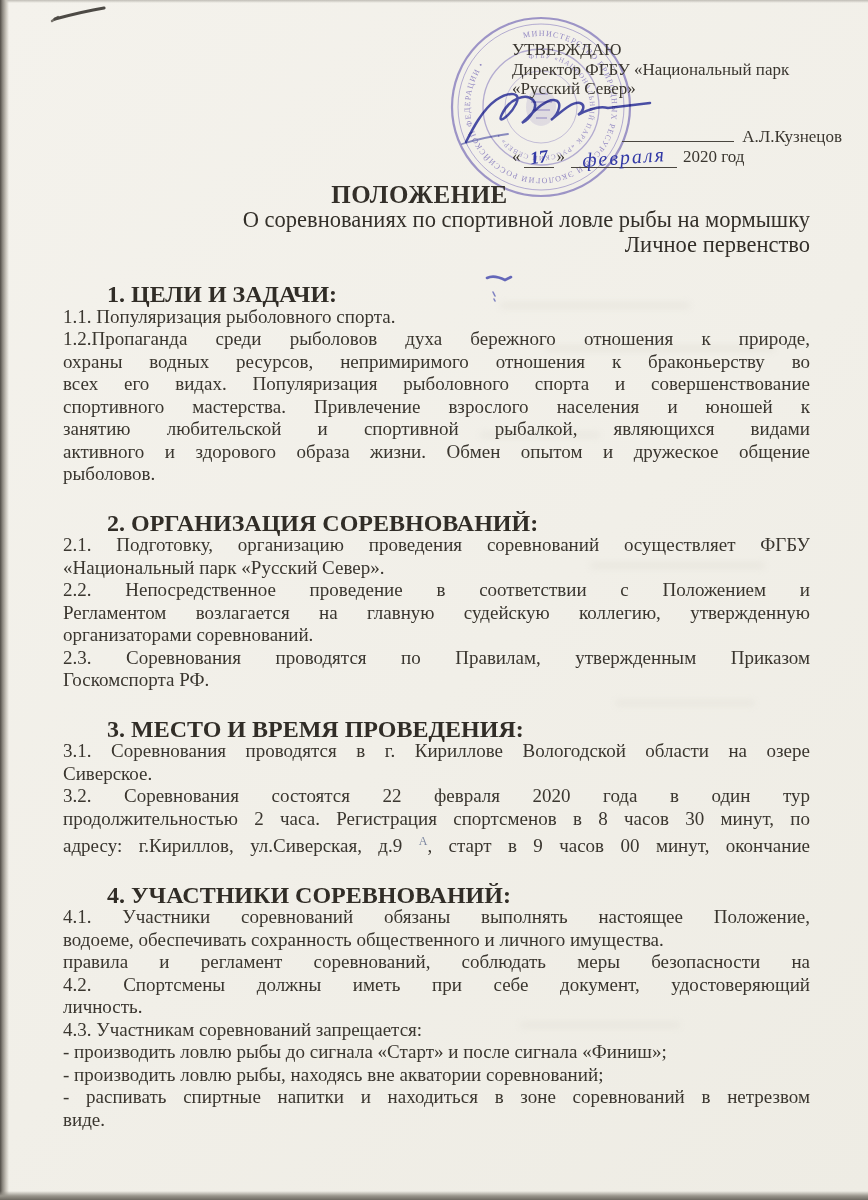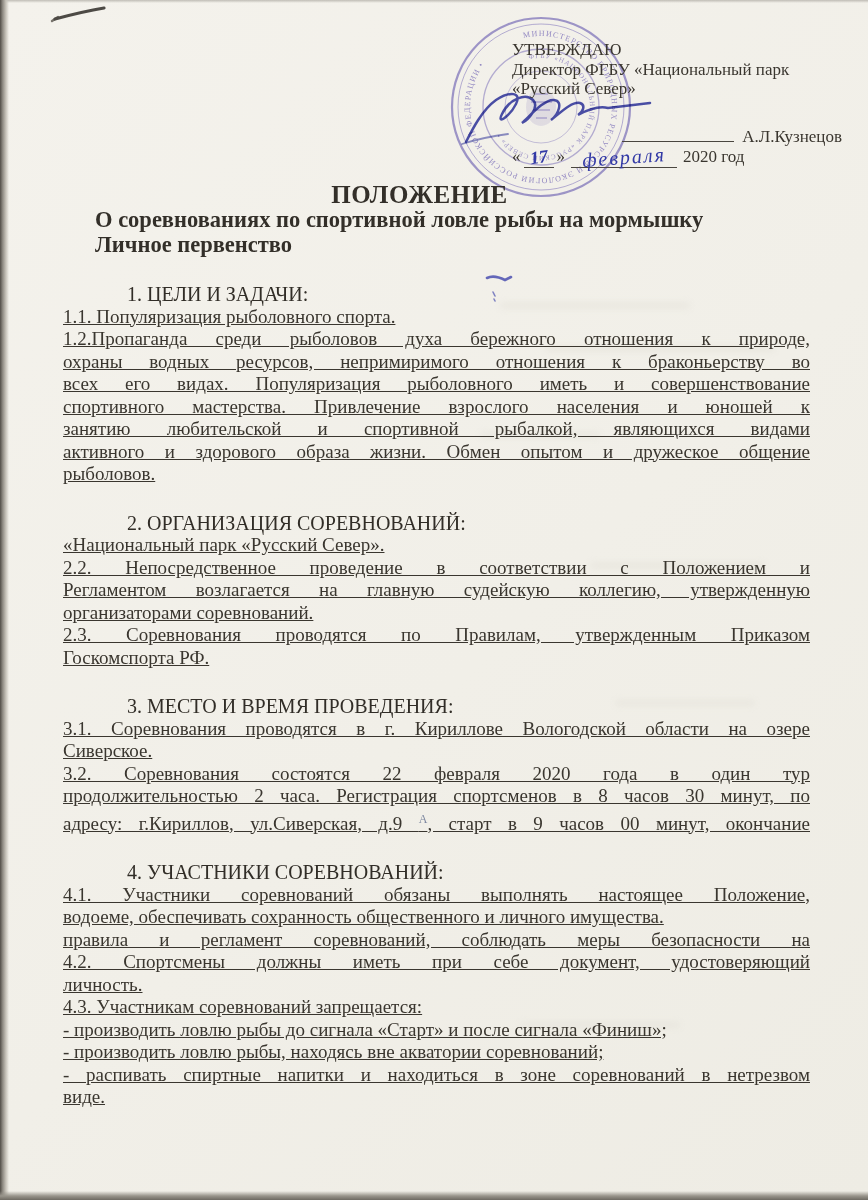--- a/index.html
+++ b/index.html
@@ -34,24 +34,24 @@
   .nu{width:112px;margin-right:8px;}
   .du{width:30px;margin:0 3px;}
   .mu{width:106px;margin:0 6px;}
   .hw{font-style:italic;font-weight:bold;color:#333aa6;display:inline-block;}
   .hw-day{font-size:18px;transform:rotate(-8deg) translateY(1px);}
   .hw-month{font-size:20px;font-weight:normal;letter-spacing:2px;transform:rotate(-4deg) translateY(2px);}
 
   
   .doc{position:absolute;left:63px;top:183px;width:747px;}
   .t-main{font-size:25px;line-height:24px;font-weight:bold;text-align:center;margin-right:34px;letter-spacing:.5px;color:#332f29;}
-  .t-sub{font-size:22.5px;line-height:25px;font-weight:bold;margin-left:32px;white-space:nowrap;color:#332f29;}
+  .t-sub{font-size:22.5px;line-height:25px;font-weight:normal;margin-left:32px;white-space:nowrap;color:#332f29;text-align:right;}
   .sec{margin-top:26px;}
-  .sec-h{font-size:20px;line-height:22.5px;font-weight:normal;margin-left:64px;white-space:nowrap;color:#312d27;}
-  .ln{font-size:19px;line-height:22.5px;white-space:nowrap;text-decoration:underline;}
+  .sec-h{font-size:24px;line-height:22.5px;font-weight:bold;margin-left:44px;white-space:nowrap;color:#312d27;}
+  .ln{font-size:19px;line-height:22.5px;white-space:nowrap;}
   .ln.j{text-align:justify;text-align-last:justify;}
   .sup-a{font-size:12px;vertical-align:7px;color:#7d87a0;letter-spacing:0;}
 </style>
 </head>
 <body>
 
 <div class="page">
 
   <div class="edge-top"></div>
   <div class="edge-left"></div>
@@ -119,29 +119,30 @@
   <div class="doc">
     <div class="t-main">ПОЛОЖЕНИЕ</div>
     <div class="t-sub">О соревнованиях по спортивной ловле рыбы на мормышку</div>
     <div class="t-sub">Личное первенство</div>
 
     <div class="sec">
       <div class="sec-h">1. ЦЕЛИ И ЗАДАЧИ:</div>
       <div class="ln">1.1. Популяризация рыболовного спорта.</div>
       <div class="ln j">1.2.Пропаганда среди рыболовов духа бережного отношения к природе,</div>
       <div class="ln j">охраны водных ресурсов, непримиримого отношения к браконьерству во</div>
-      <div class="ln j">всех его видах. Популяризация рыболовного иметь и совершенствование</div>
+      <div class="ln j">всех его видах. Популяризация рыболовного спорта и совершенствование</div>
       <div class="ln j">спортивного мастерства. Привлечение взрослого населения и юношей к</div>
       <div class="ln j">занятию любительской и спортивной рыбалкой, являющихся видами</div>
       <div class="ln j">активного и здорового образа жизни. Обмен опытом и дружеское общение</div>
       <div class="ln">рыболовов.</div>
     </div>
 
     <div class="sec">
       <div class="sec-h">2. ОРГАНИЗАЦИЯ СОРЕВНОВАНИЙ:</div>
+      <div class="ln j">2.1. Подготовку, организацию проведения соревнований осуществляет ФГБУ</div>
       <div class="ln">«Национальный парк «Русский Север».</div>
       <div class="ln j">2.2. Непосредственное проведение в соответствии с Положением и</div>
       <div class="ln j">Регламентом возлагается на главную судейскую коллегию, утвержденную</div>
       <div class="ln">организаторами соревнований.</div>
       <div class="ln j">2.3. Соревнования проводятся по Правилам, утвержденным Приказом</div>
       <div class="ln">Госкомспорта РФ.</div>
     </div>
 
     <div class="sec">
       <div class="sec-h">3. МЕСТО И ВРЕМЯ ПРОВЕДЕНИЯ:</div>

